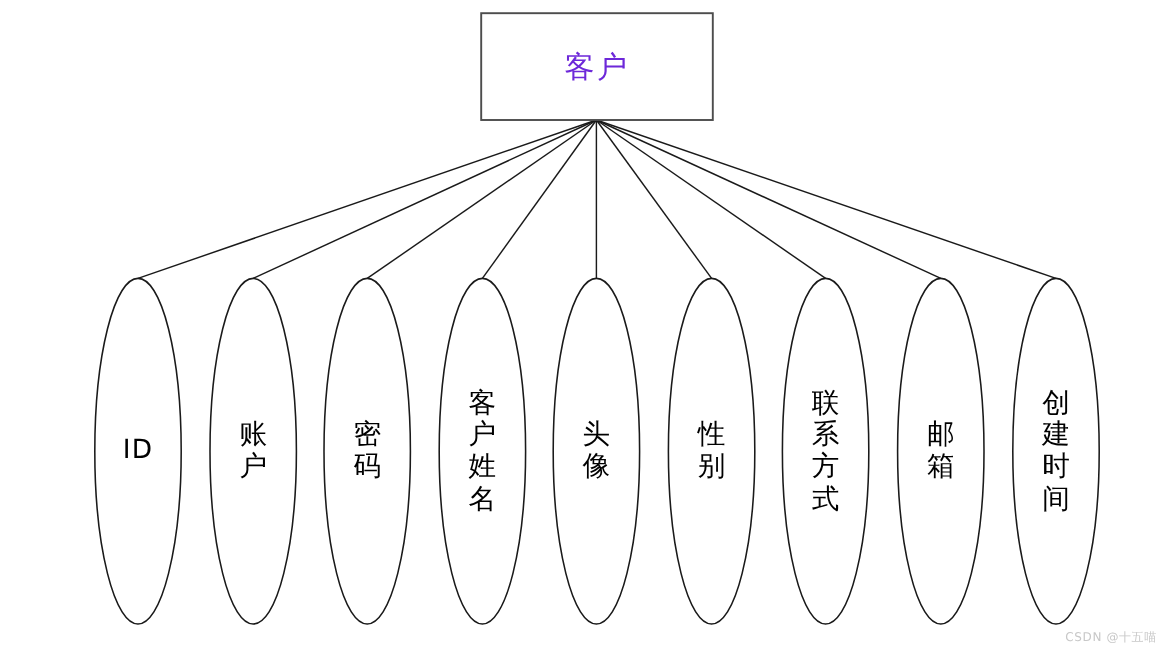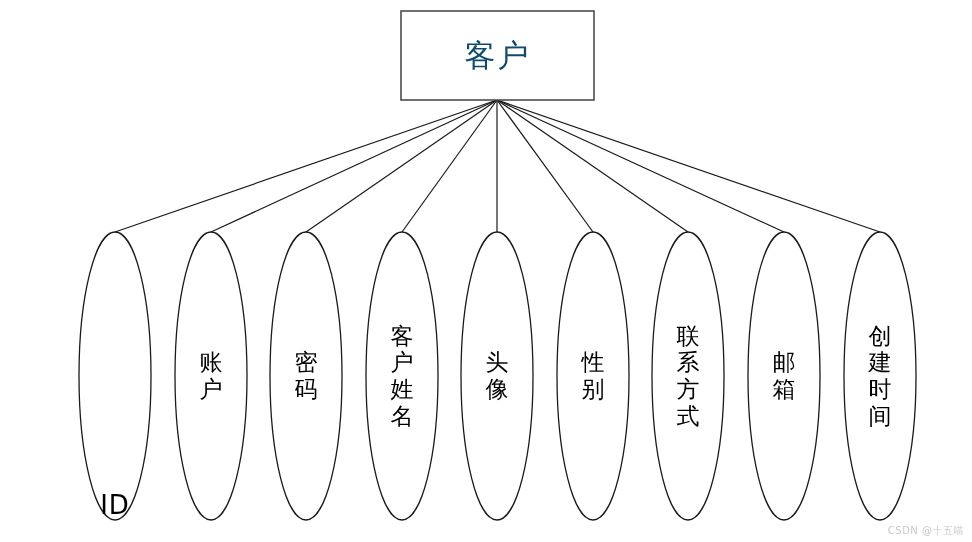--- a/index.html
+++ b/index.html
@@ -39,43 +39,42 @@
   .connector-line {
     stroke: #1a1a1a;
     stroke-width: 1.2;
     fill: none;
   }
   .entity-label {
     position: absolute;
     display: flex;
     align-items: center;
     justify-content: center;
-    font-size: 31px;
-    color: #0c4a6e;
+    font-size: 25px;
+    color: #6d28d9;
     letter-spacing: 2px;
     font-family: "DejaVu Sans", "Liberation Sans", sans-serif;
     white-space: nowrap;
     border-radius: 18px;
   }
   .attr-label {
     position: absolute;
     display: flex;
     flex-direction: column;
     align-items: center;
     justify-content: center;
     font-size: 23px;
     line-height: 1.16;
     color: #000000;
     text-align: center;
     font-family: "DejaVu Sans", "Liberation Sans", sans-serif;
   }
   .attr-label.latin {
-    font-size: 26px;
+    font-size: 22px;
     letter-spacing: 1px;
-    justify-content: flex-end;
   }
   .attr-label span {
     display: block;
   }
   #watermark {
     position: absolute;
     right: 8px;
     bottom: 4px;
     font-size: 10px;
     color: #c8c8c8;

